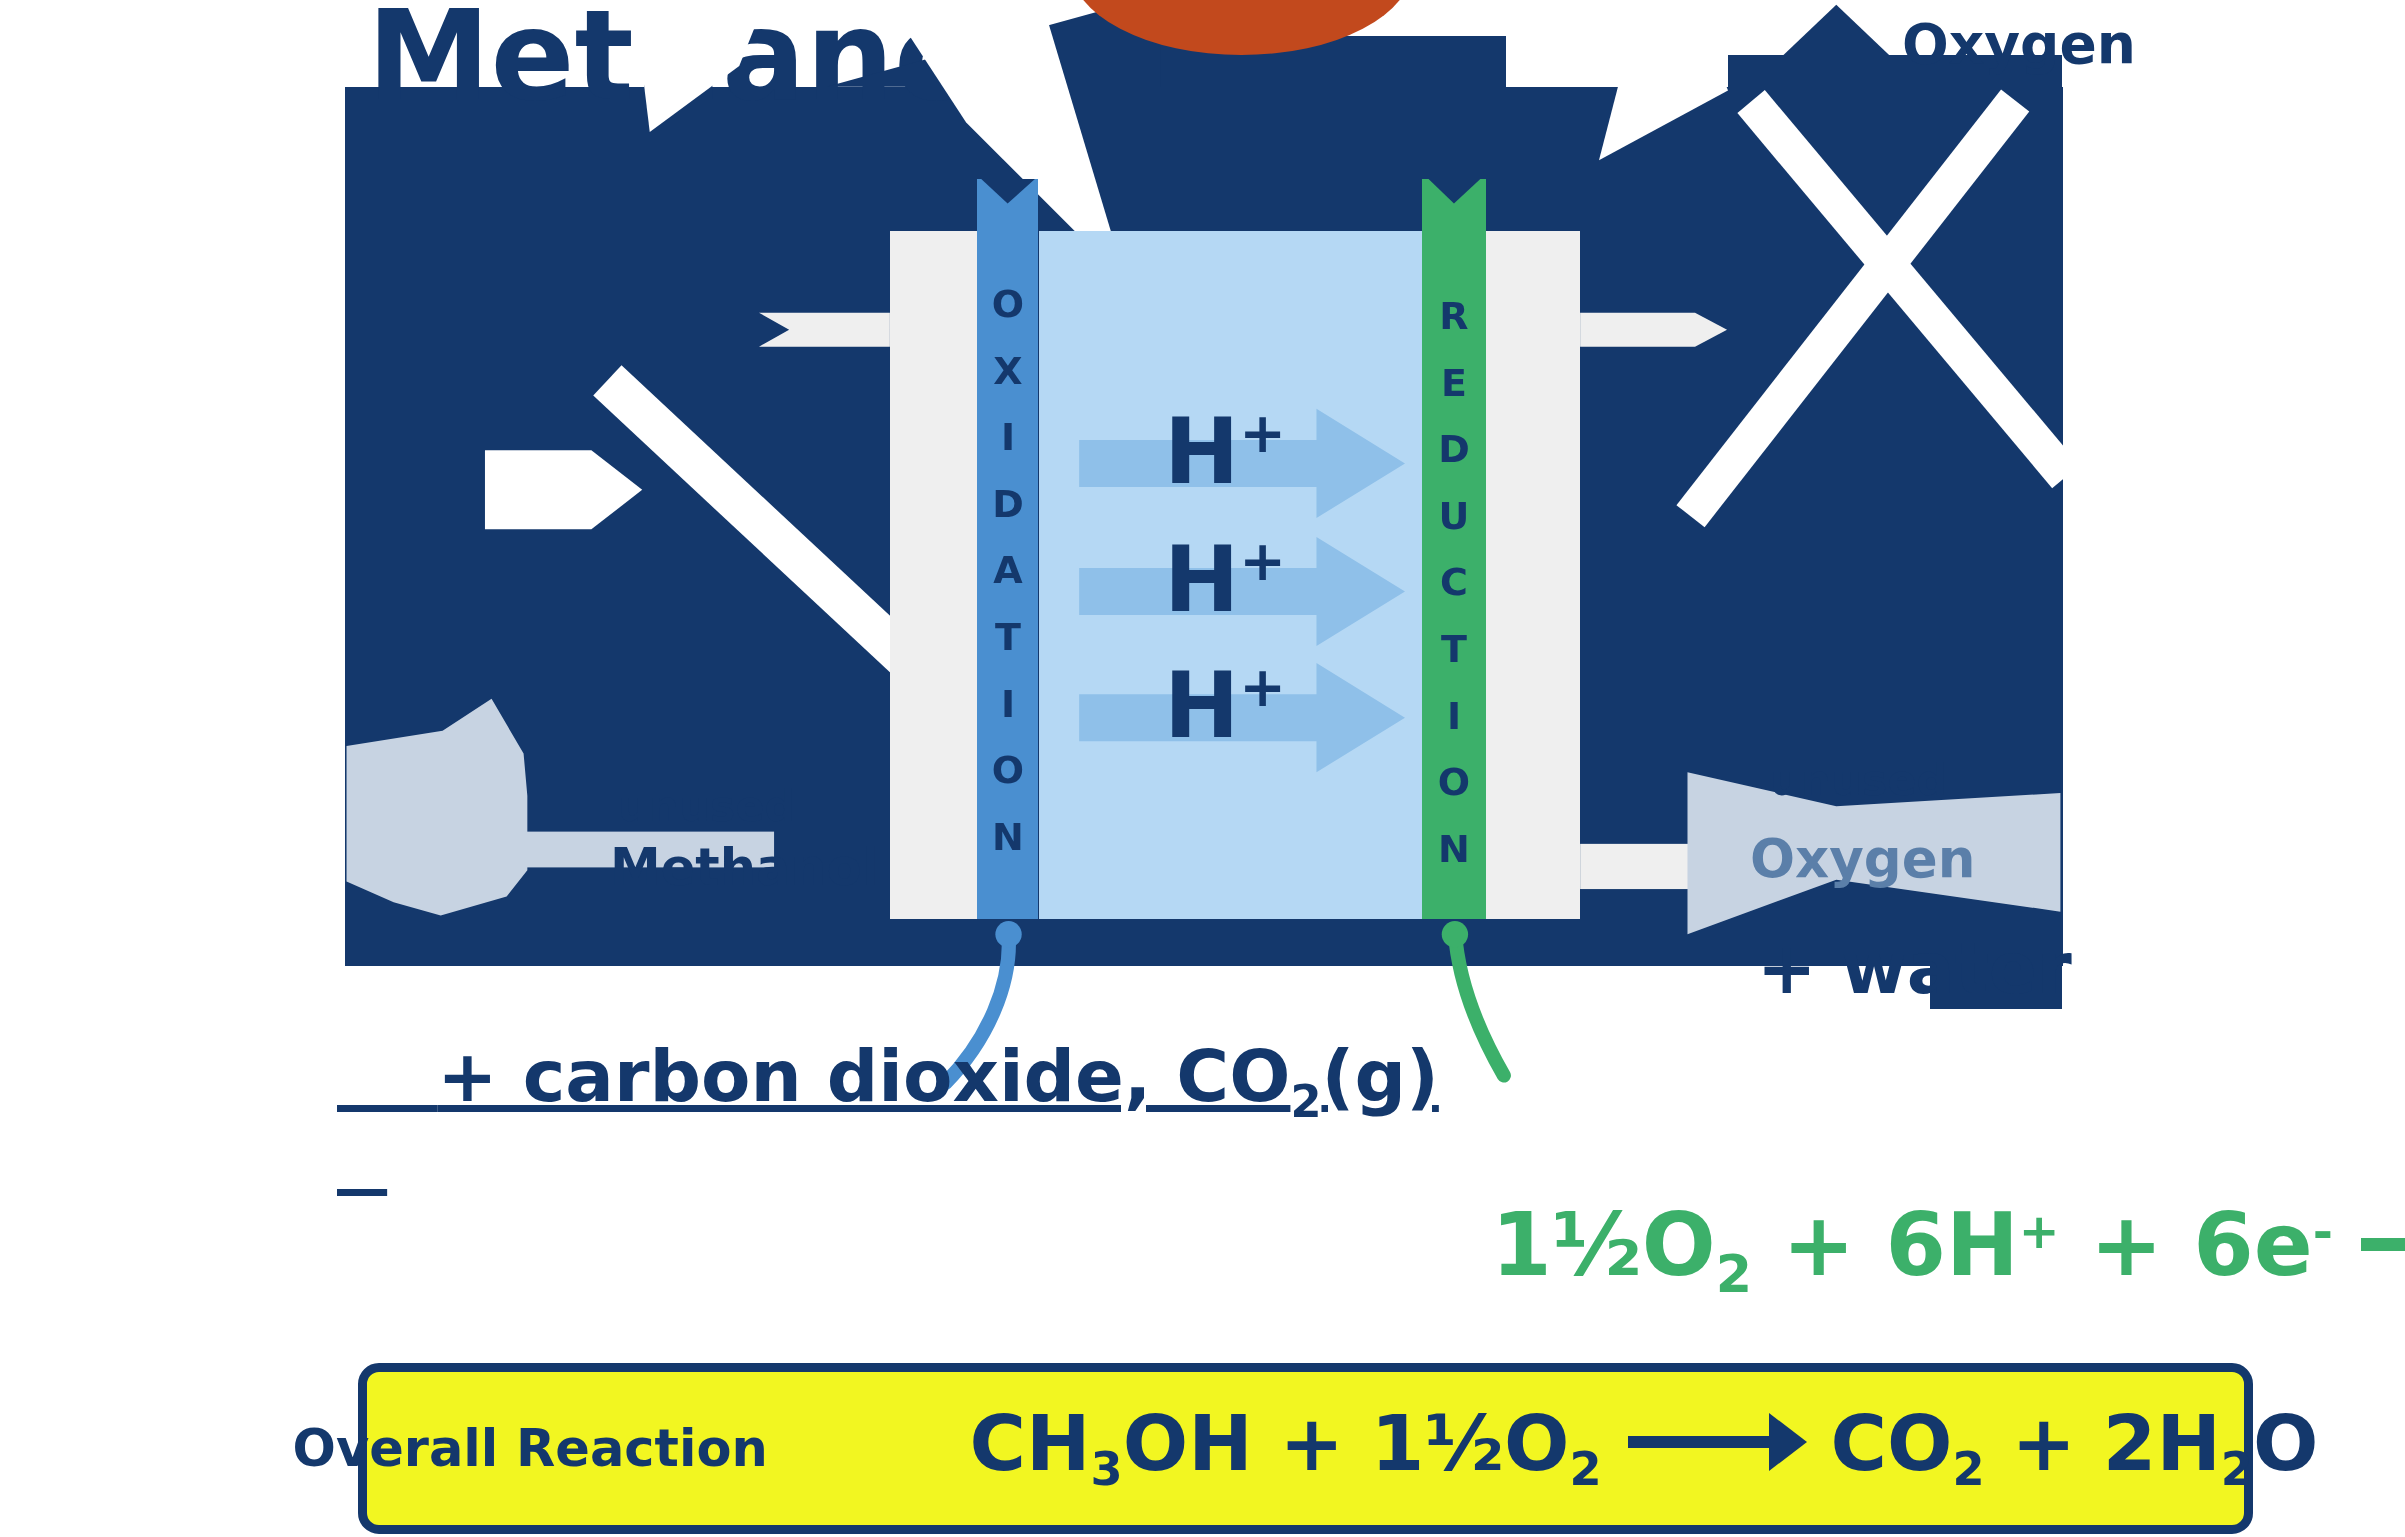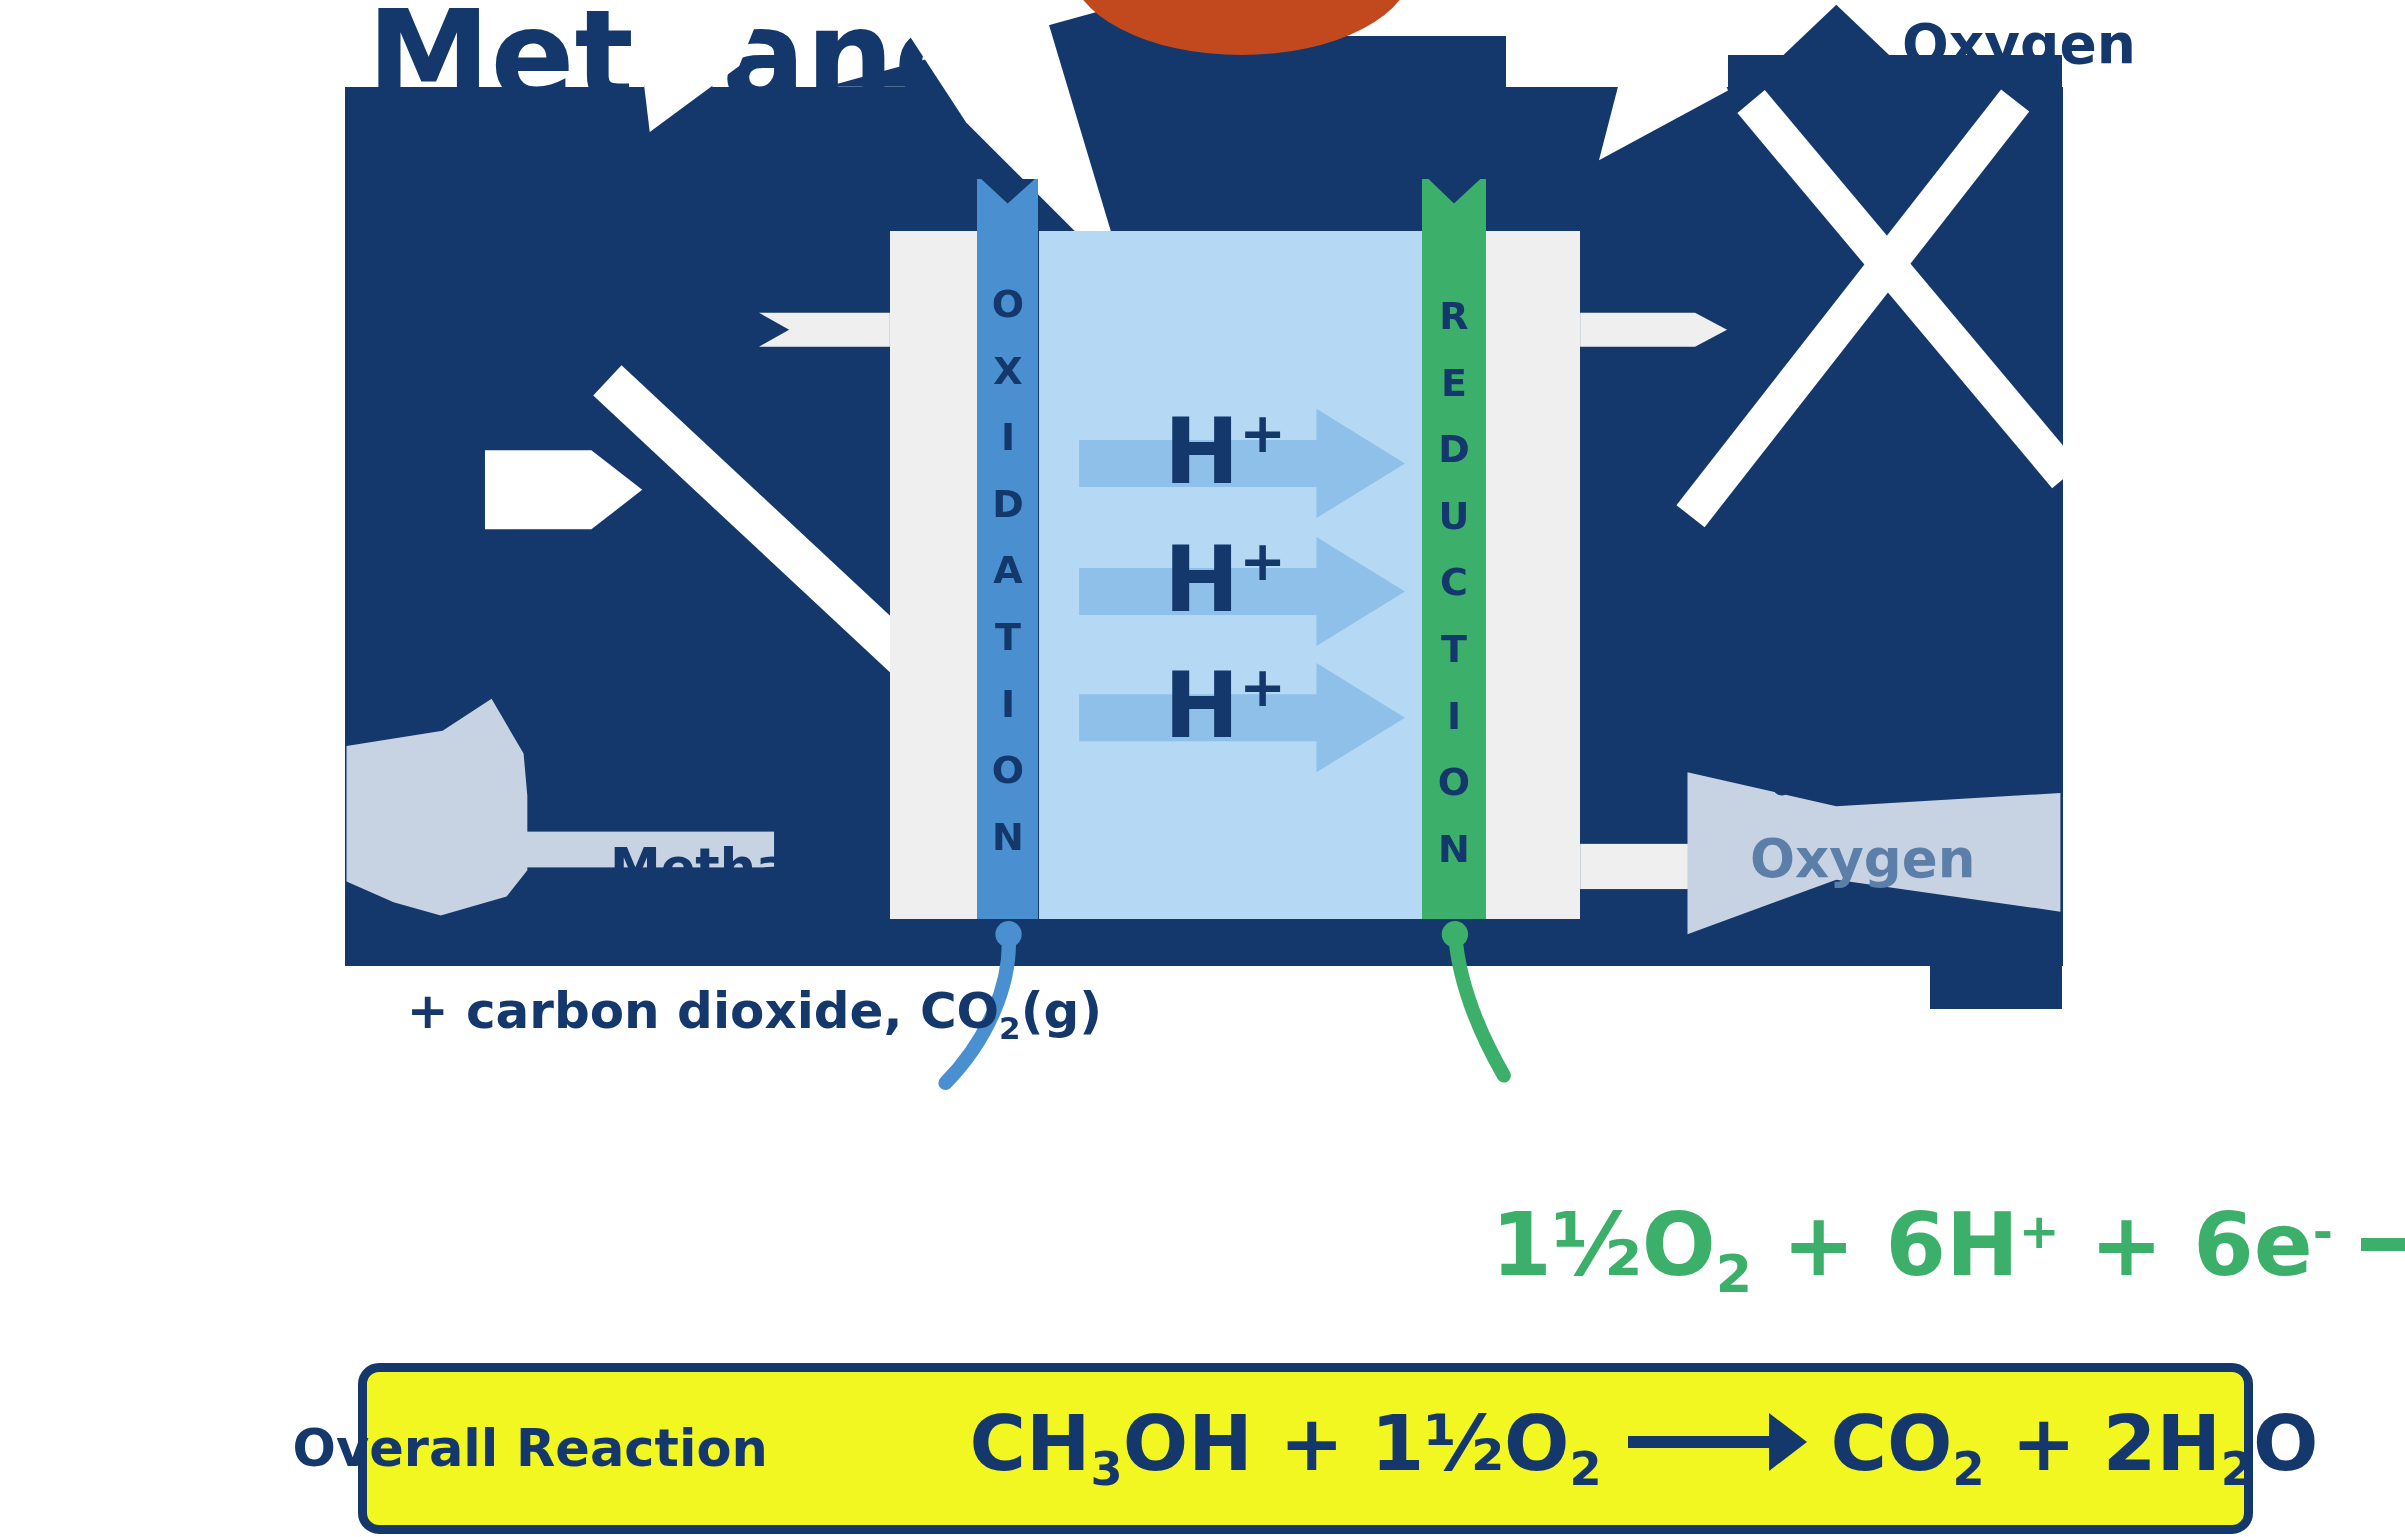--- a/index.html
+++ b/index.html
@@ -47,24 +47,24 @@
   }
   #oxidation-label{left:989px;top:282px;}
   #reduction-label{left:1435px;top:294px;}
 
   .proton{color:var(--navy);font-size:90px;line-height:1;}
   .proton sup{font-size:0.62em;vertical-align:0.55em;}
 
   .sidetext{color:var(--navy);line-height:1;white-space:pre;}
   #unused-left{left:618px;top:785px;font-size:43px;}
   #methanol-left{left:610px;top:842px;font-size:51px;}
-  #carbon-dioxide-label{left:337px;top:936px;font-size:50px;}
+  #carbon-dioxide-label{left:337px;top:968px;font-size:72px;text-decoration:underline;}
   #unused-right{left:1770px;top:759px;font-size:43px;}
   #oxygen-right{left:1750px;top:832px;font-size:53px;color:var(--steel);}
-  #water-label{left:1757px;top:933px;font-size:37px;font-style:italic;}
+  #water-label{left:1757px;top:933px;font-size:71px;}
   .sidetext sub{font-size:0.62em;vertical-align:-0.35em;}
 
   .eq{font-size:87px;line-height:1;white-space:pre;}
   .eq sub{font-size:0.6em;vertical-align:-0.32em;}
   .eq sup{font-size:0.56em;vertical-align:0.55em;}
   #anode-equation{left:7.5px;top:1115px;color:var(--eq-blue);}
   #cathode-equation{left:1370px;top:1115px;color:var(--ribbon-green);}
   .eq-arrow{display:inline-block;width:141px;height:12.2px;background:currentColor;position:relative;vertical-align:0.28em;margin:0 66px 0 28px;}
   .eq-arrow::after{content:"";position:absolute;left:100%;top:50%;transform:translateY(-50%);
     border-left:38px solid currentColor;border-top:29px solid transparent;border-bottom:29px solid transparent;}

